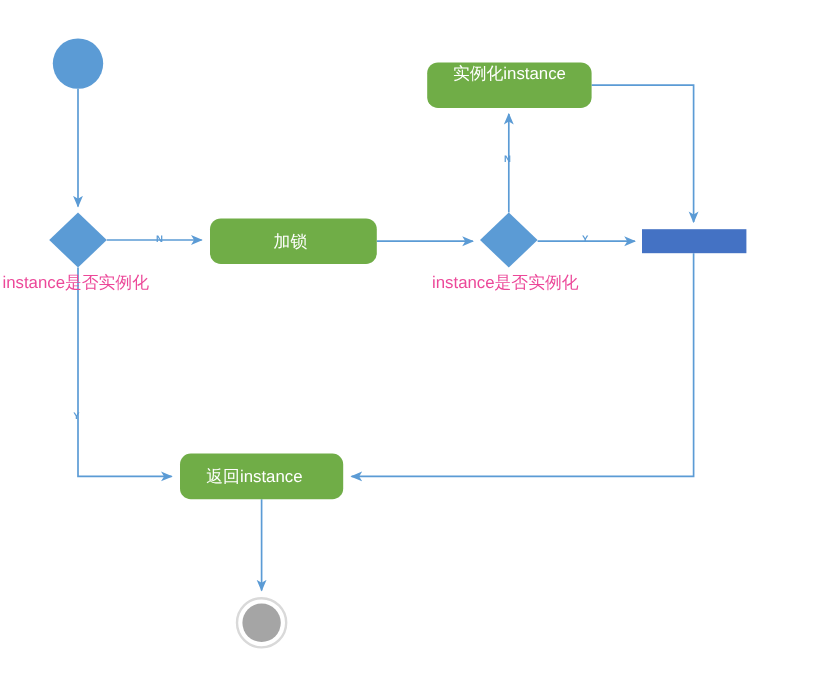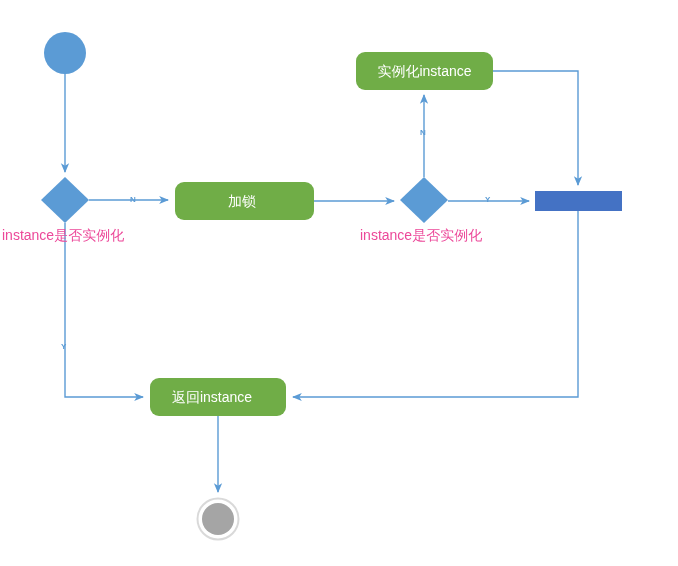--- a/index.html
+++ b/index.html
@@ -97,21 +97,21 @@
     <rect x="535" y="191" width="87" height="20" fill="#4472C4"></rect>
 
     <rect x="150" y="378" width="136" height="38" rx="9" ry="9" fill="#70AD47"></rect>
 
     <circle cx="218" cy="519" r="20.5" fill="none" stroke="#D9D9D9" stroke-width="2"></circle>
     <circle cx="218" cy="519" r="16" fill="#A5A5A5"></circle>
   </svg>
 
   <div class="node-label" style="left:175px; top:194px; width:134px;">加锁</div>
 
-  <div class="node-label" style="left:356px; top:64px; width:137px;">实例化instance</div>
+  <div class="node-label" style="left:356px; top:54px; width:137px;">实例化instance</div>
 
   <div class="node-label" style="left:150px; top:390px; width:124px;">返回instance</div>
 
   <div class="guard-label" style="left:2px; top:228px;">instance是否实例化</div>
 
   <div class="guard-label" style="left:360px; top:228px;">instance是否实例化</div>
 
   <div class="edge-label" style="left:130px; top:196px;">N</div>
 
   <div class="edge-label" style="left:420px; top:129px;">N</div>

